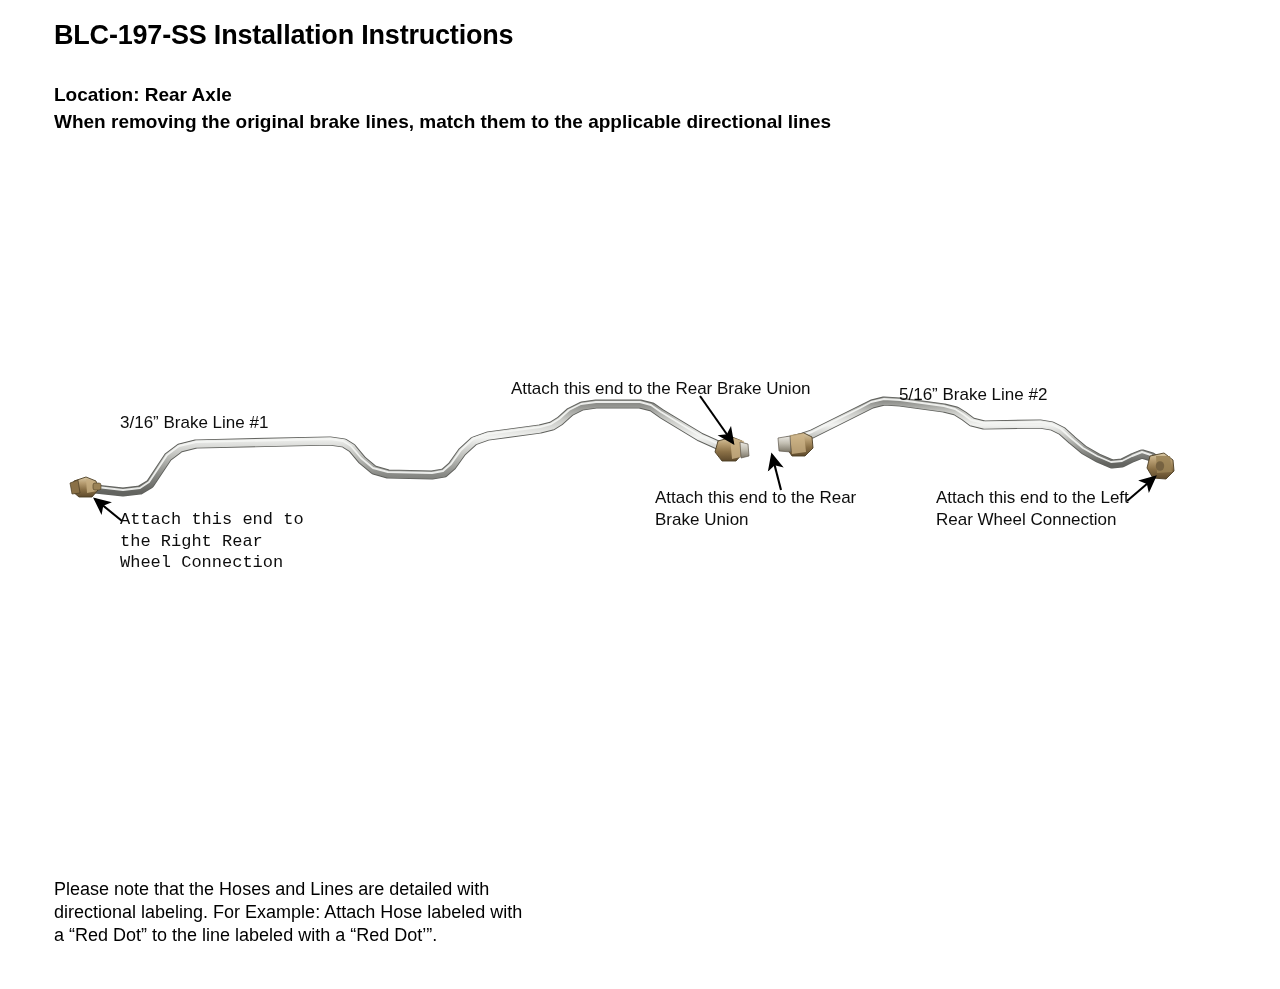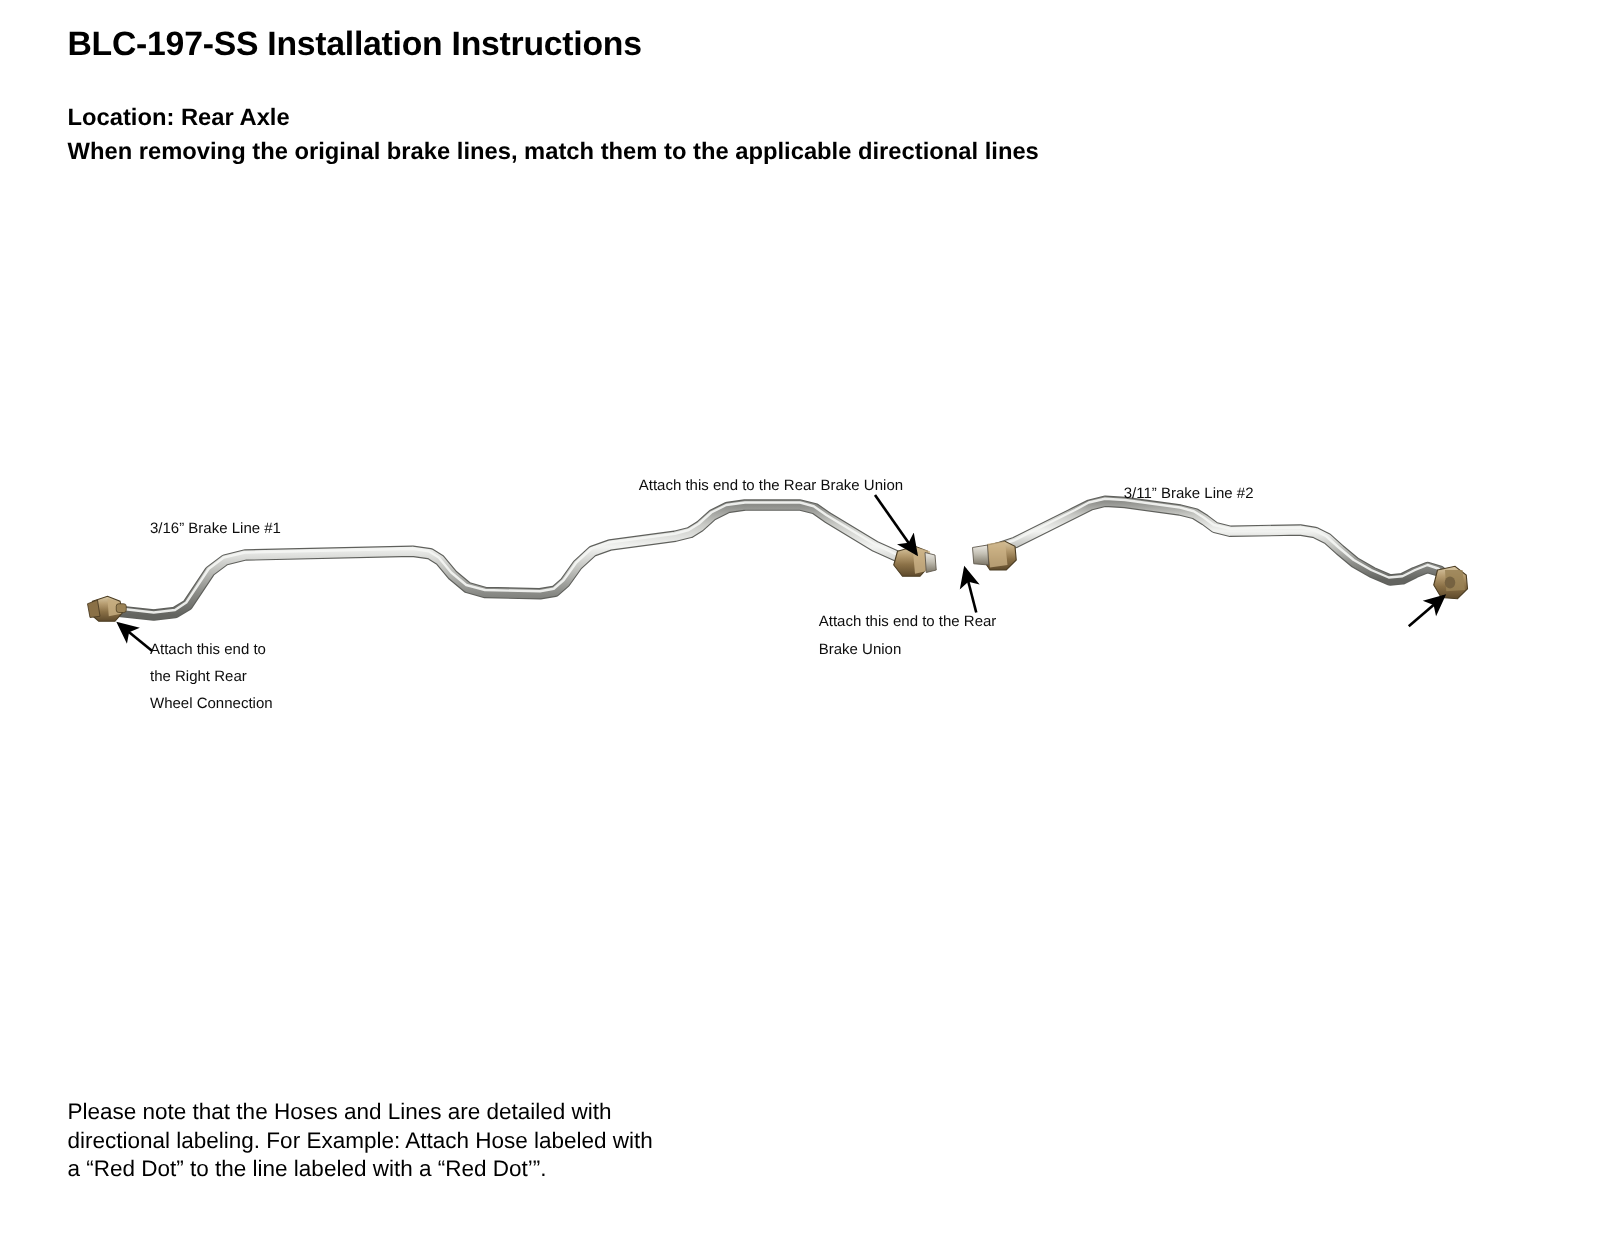--- a/index.html
+++ b/index.html
@@ -51,28 +51,28 @@
   }
   .diagram {
     position: absolute;
     left: 0;
     top: 0;
     width: 1280px;
     height: 989px;
   }
   .callout {
     position: absolute;
-    font-size: 12px;
+    font-size: 17px;
     font-weight: normal;
     line-height: 21.5px;
     color: #0d0d0d;
     white-space: pre-line;
   }
   .callout.line1-label { left: 120px; top: 412px; }
-  .callout.line1-end   { left: 120px; top: 509px; }
+  .callout.line1-end   { left: 120px; top: 509px; font-family: Liberation Mono, monospace; }
   .callout.union-top   { left: 511px; top: 378px; }
   .callout.union-bottom{ left: 643px; top: 487px; margin-left: 12px; }
   .callout.line2-label { left: 899px; top: 384px; }
   .callout.line2-end   { left: 936px; top: 487px; }
   svg { display: block; }
 </style>
 </head>
 <body>
 
 <div class="page">
@@ -183,18 +183,20 @@
 
   <div class="callout line1-end">Attach this end to
 the Right Rear
 Wheel Connection</div>
 
   <div class="callout union-top">Attach this end to the Rear Brake Union</div>
 
   <div class="callout union-bottom">Attach this end to the Rear
 Brake Union</div>
 
-  <div class="callout line2-label">3/11” Brake Line #2</div>
-
+  <div class="callout line2-label">5/16” Brake Line #2</div>
+
+  <div class="callout line2-end">Attach this end to the Left
+Rear Wheel Connection</div>
 
   <div class="footer-note">Please note that the Hoses and Lines are detailed with directional labeling. For Example: Attach Hose labeled with a “Red Dot” to the line labeled with a “Red Dot’”.</div>
 
 </div>
 
 </body></html>

